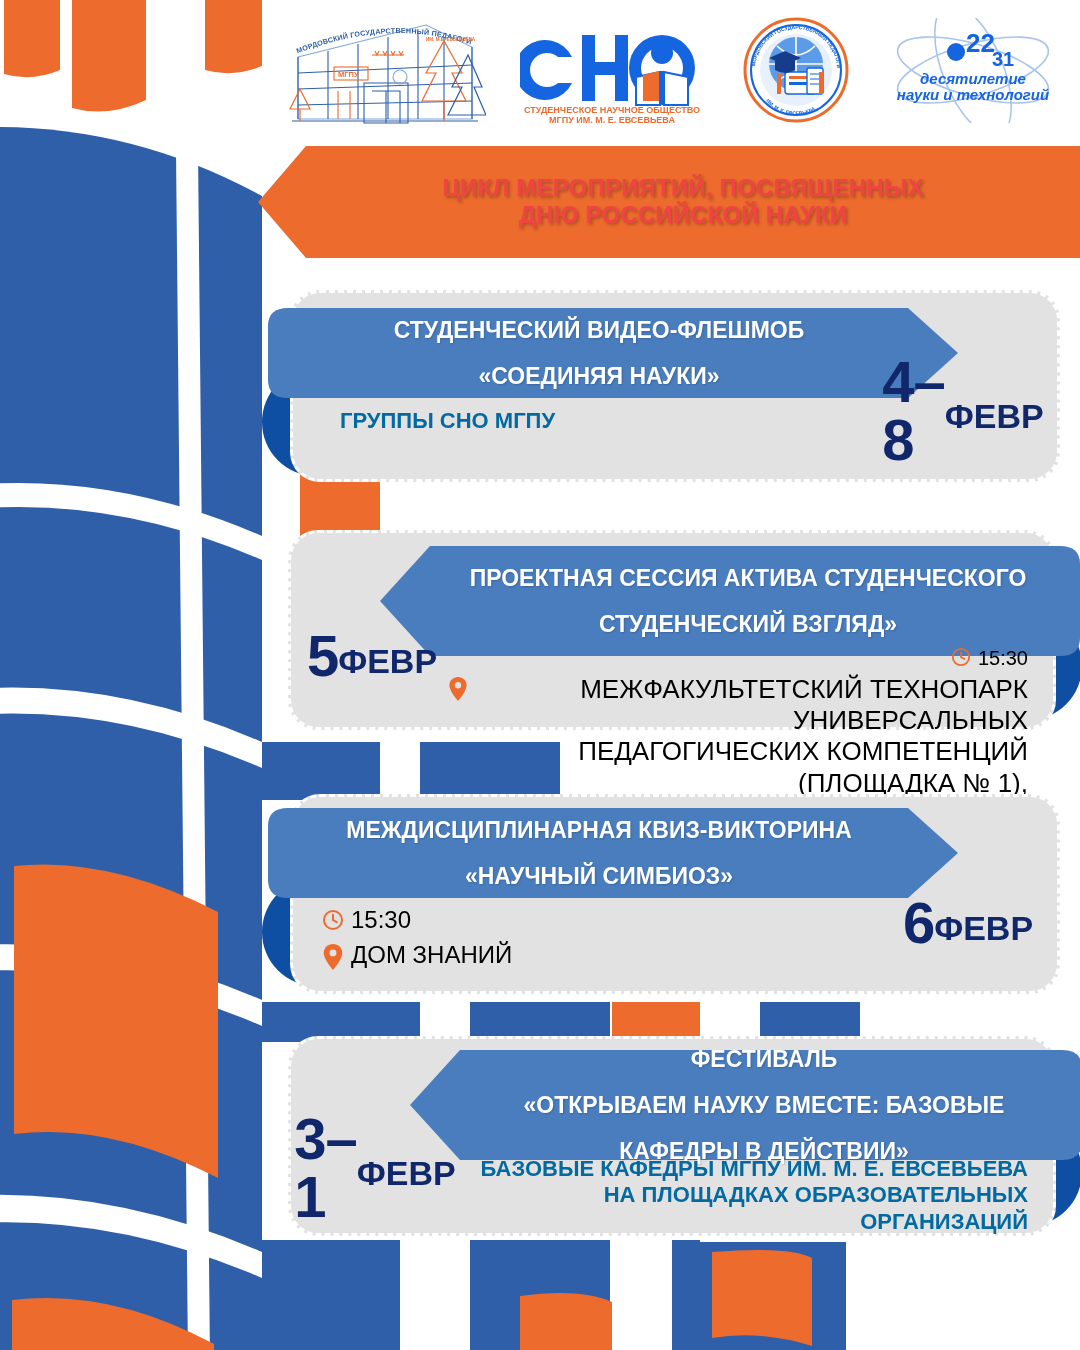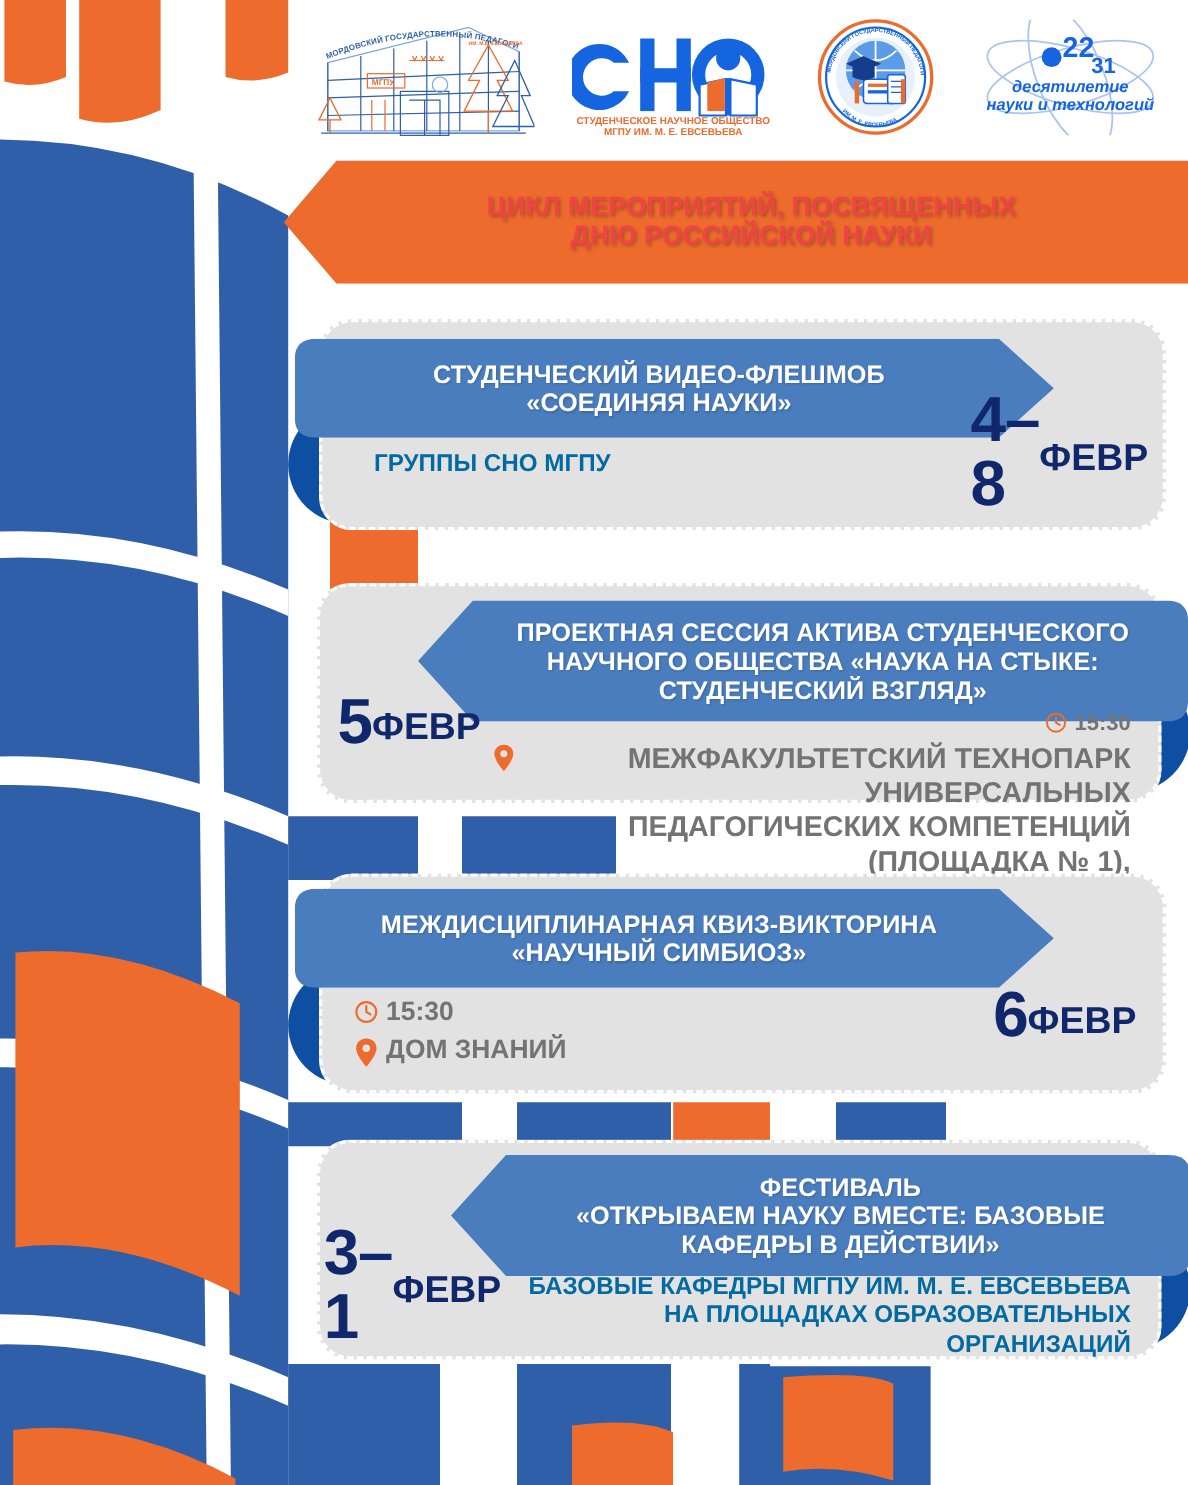--- a/index.html
+++ b/index.html
@@ -58,34 +58,35 @@
   .tab-dark.right{border-radius:0 54px 54px 0;}
 
   .ribbon{position:absolute;z-index:4;}
   .ribbon svg{display:block;}
   .ribbon-text{
     position:absolute;inset:0;
     display:flex;flex-direction:column;align-items:center;justify-content:center;
     color:#ffffff;font-weight:bold;font-size:23px;line-height:1.13;
     text-align:center;box-sizing:border-box;
     text-shadow:1px 1px 2px rgba(0,0,0,.18);
+    gap:20px;
   }
   .ribbon-text span{display:block;white-space:nowrap;}
   .ribbon.to-right .ribbon-text{padding-left:30px;padding-right:58px;}
   .ribbon.to-left  .ribbon-text{padding-left:62px;padding-right:26px;}
 
   .date-box{
     position:absolute;z-index:6;color:#10286B;font-weight:bold;
     display:flex;flex-direction:row;align-items:center;justify-content:center;
     line-height:1;
   }
   .date-num{font-size:58px;letter-spacing:-1px;}
   .date-mon{font-size:34px;margin-top:10px;}
 
-  .details{position:absolute;z-index:6;color:#737373;font-weight:bold;font-size:20px;line-height:1.2;}
+  .details{position:absolute;z-index:6;color:#000000;font-weight:normal;font-size:20px;line-height:1.2;}
   .details .line{display:flex;align-items:flex-start;gap:7px;}
   .det-text{white-space:pre-line;}
   .ico{flex:0 0 auto;margin-top:1px;}
 
   
   .plain{position:absolute;z-index:6;color:#0369a1;font-weight:bold;line-height:1.2;}
 </style>
 </head>
 <body>
 
@@ -290,21 +291,20 @@
   <div class="card" style="left:288px;top:530px;width:768px;height:200px;">
     <div class="tab-dark right" style="right:-26px;top:82px;"></div>
     <div class="card-body"></div>
 
     <div class="ribbon to-left" style="left:92px;top:16px;width:700px;height:110px;">
       <svg viewBox="0 0 700 110" width="700" height="110" preserveAspectRatio="none">
         <path d="M50 0 L680 0 Q700 0 700 18 L700 92 Q700 110 680 110 L50 110 L0 55 Z" fill="#4A7DBE"></path>
       </svg>
       <div class="ribbon-text">
         <span>ПРОЕКТНАЯ СЕССИЯ АКТИВА СТУДЕНЧЕСКОГО</span>
-        <span>НАУЧНОГО ОБЩЕСТВА «НАУКА НА СТЫКЕ:</span>
         <span>СТУДЕНЧЕСКИЙ ВЗГЛЯД»</span>
       </div>
     </div>
 
     <div class="date-box" style="left:14px;top:66px;width:140px;height:120px;">
       <div class="date-num">5</div>
       <div class="date-mon">ФЕВР</div>
     </div>
 
     <div class="details" style="left:160px;top:116px;width:580px;text-align:right;">

